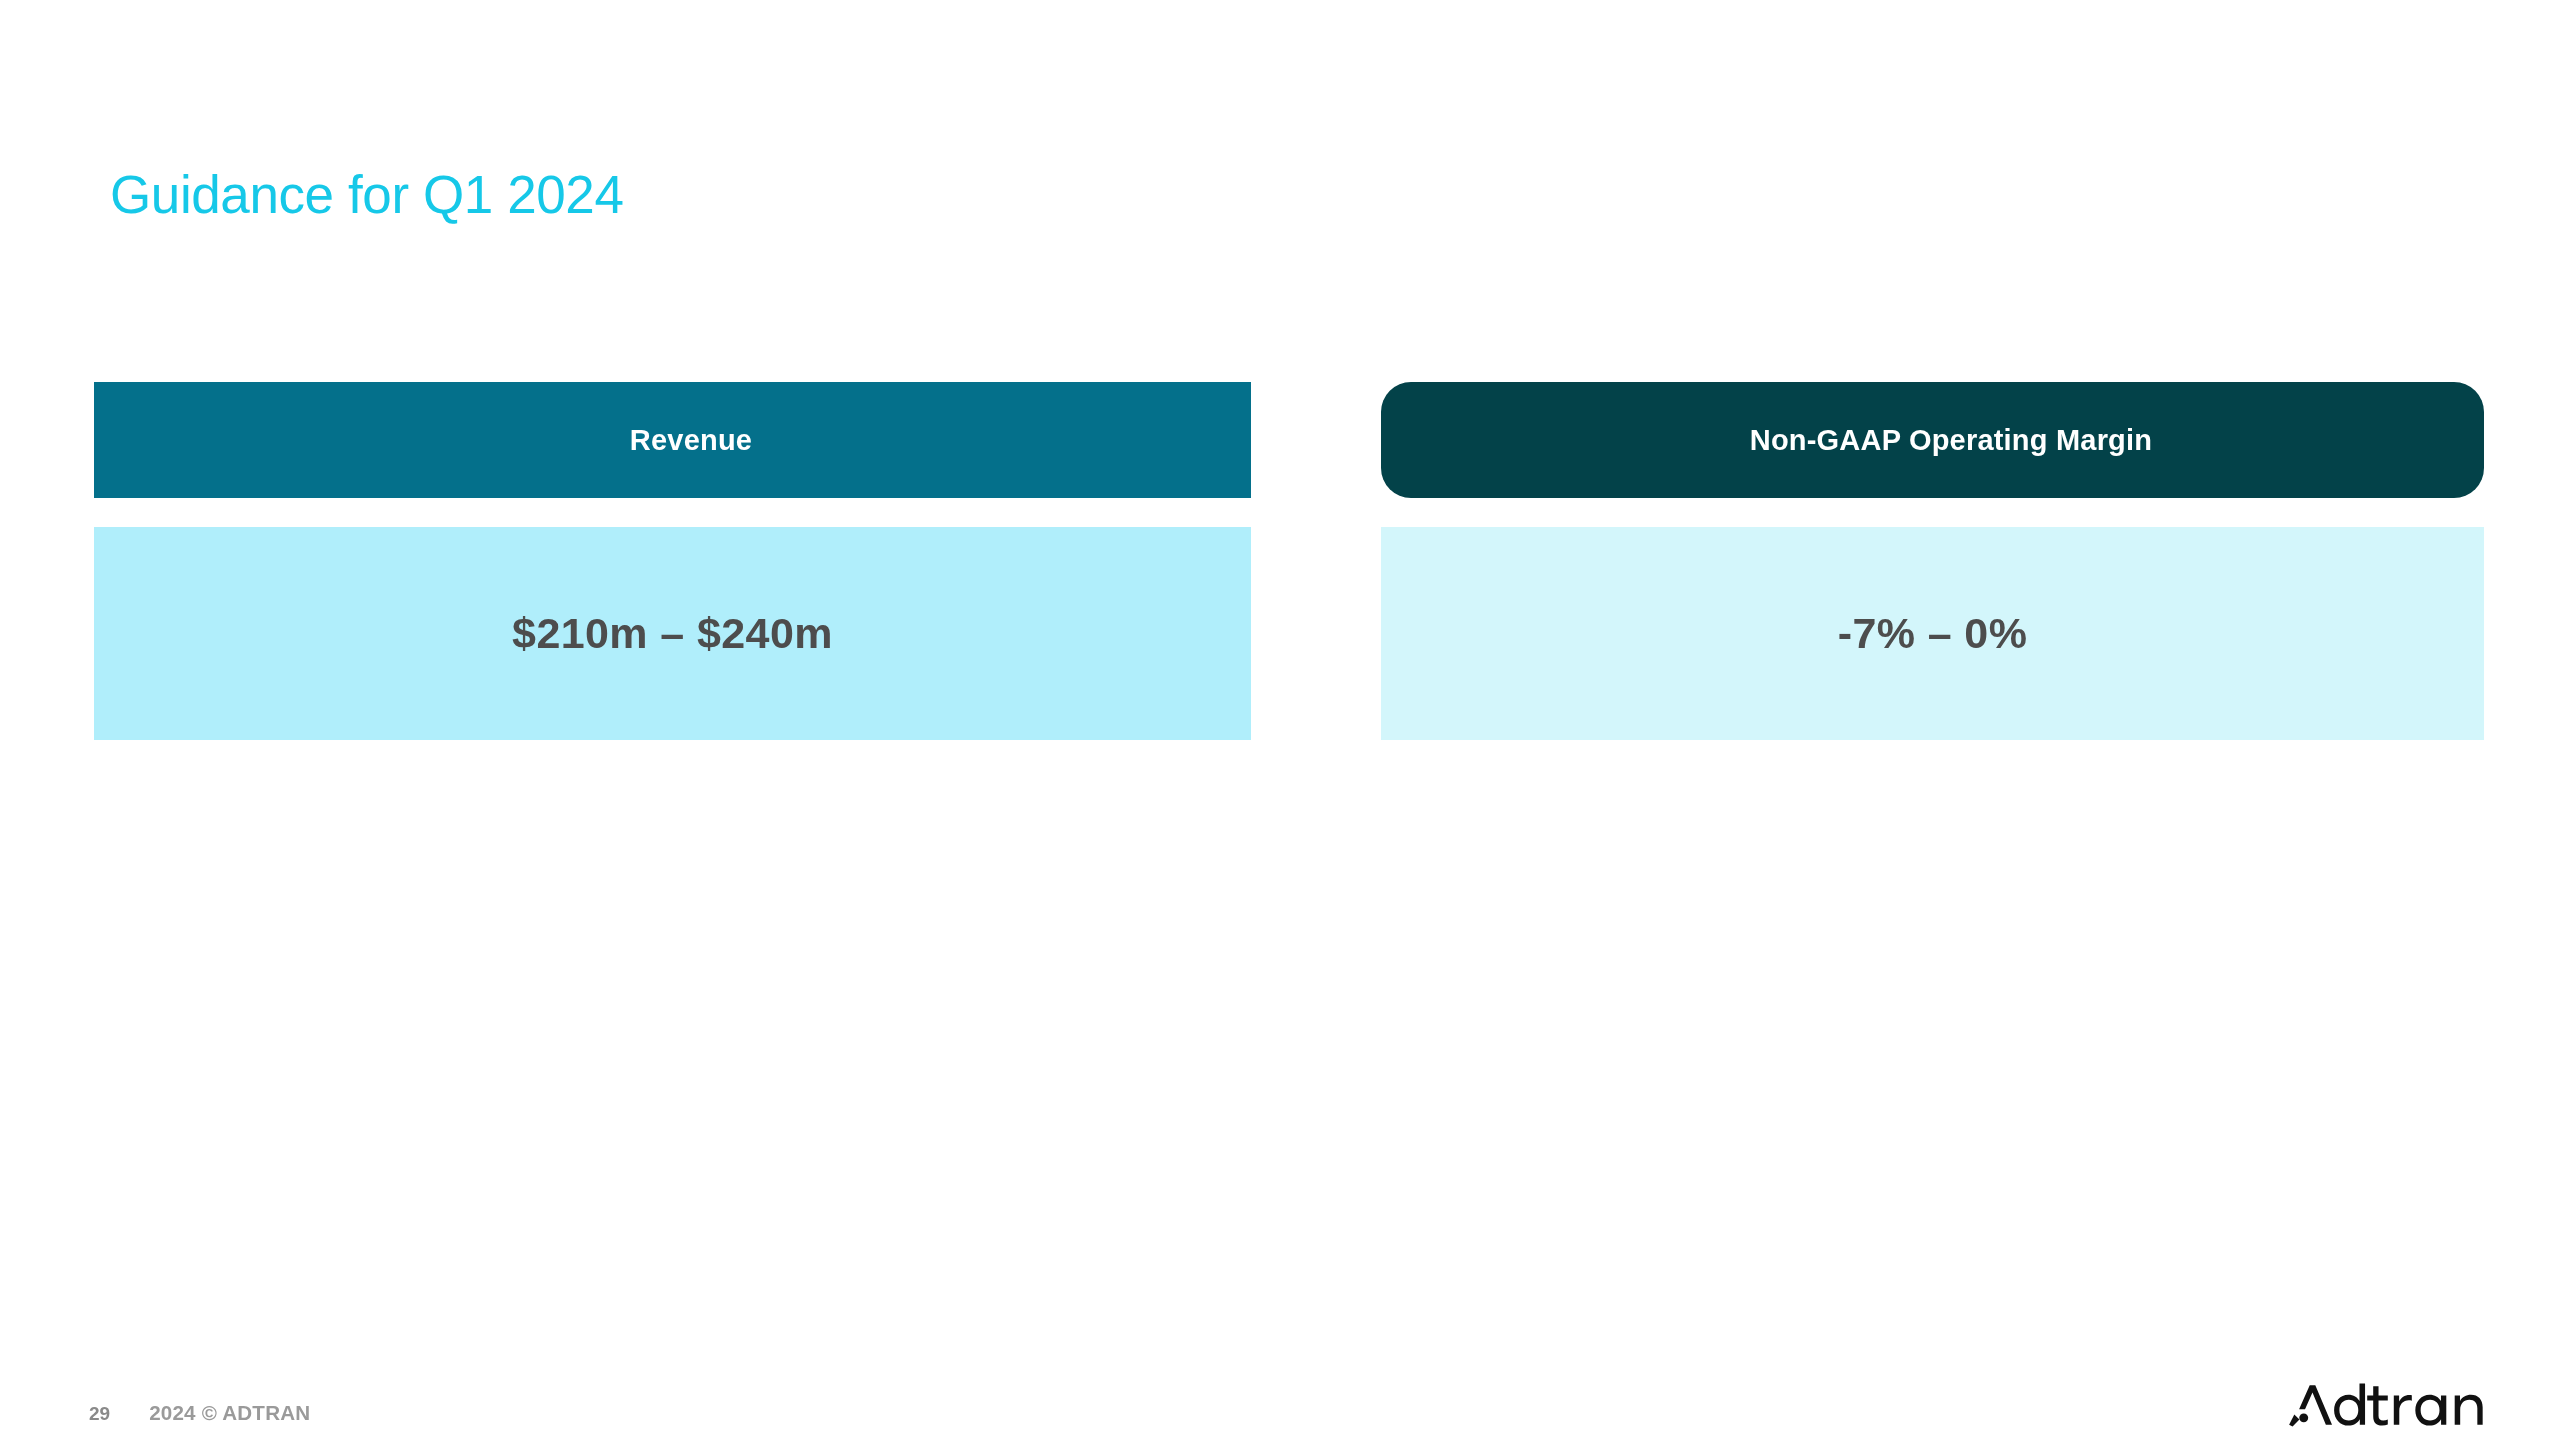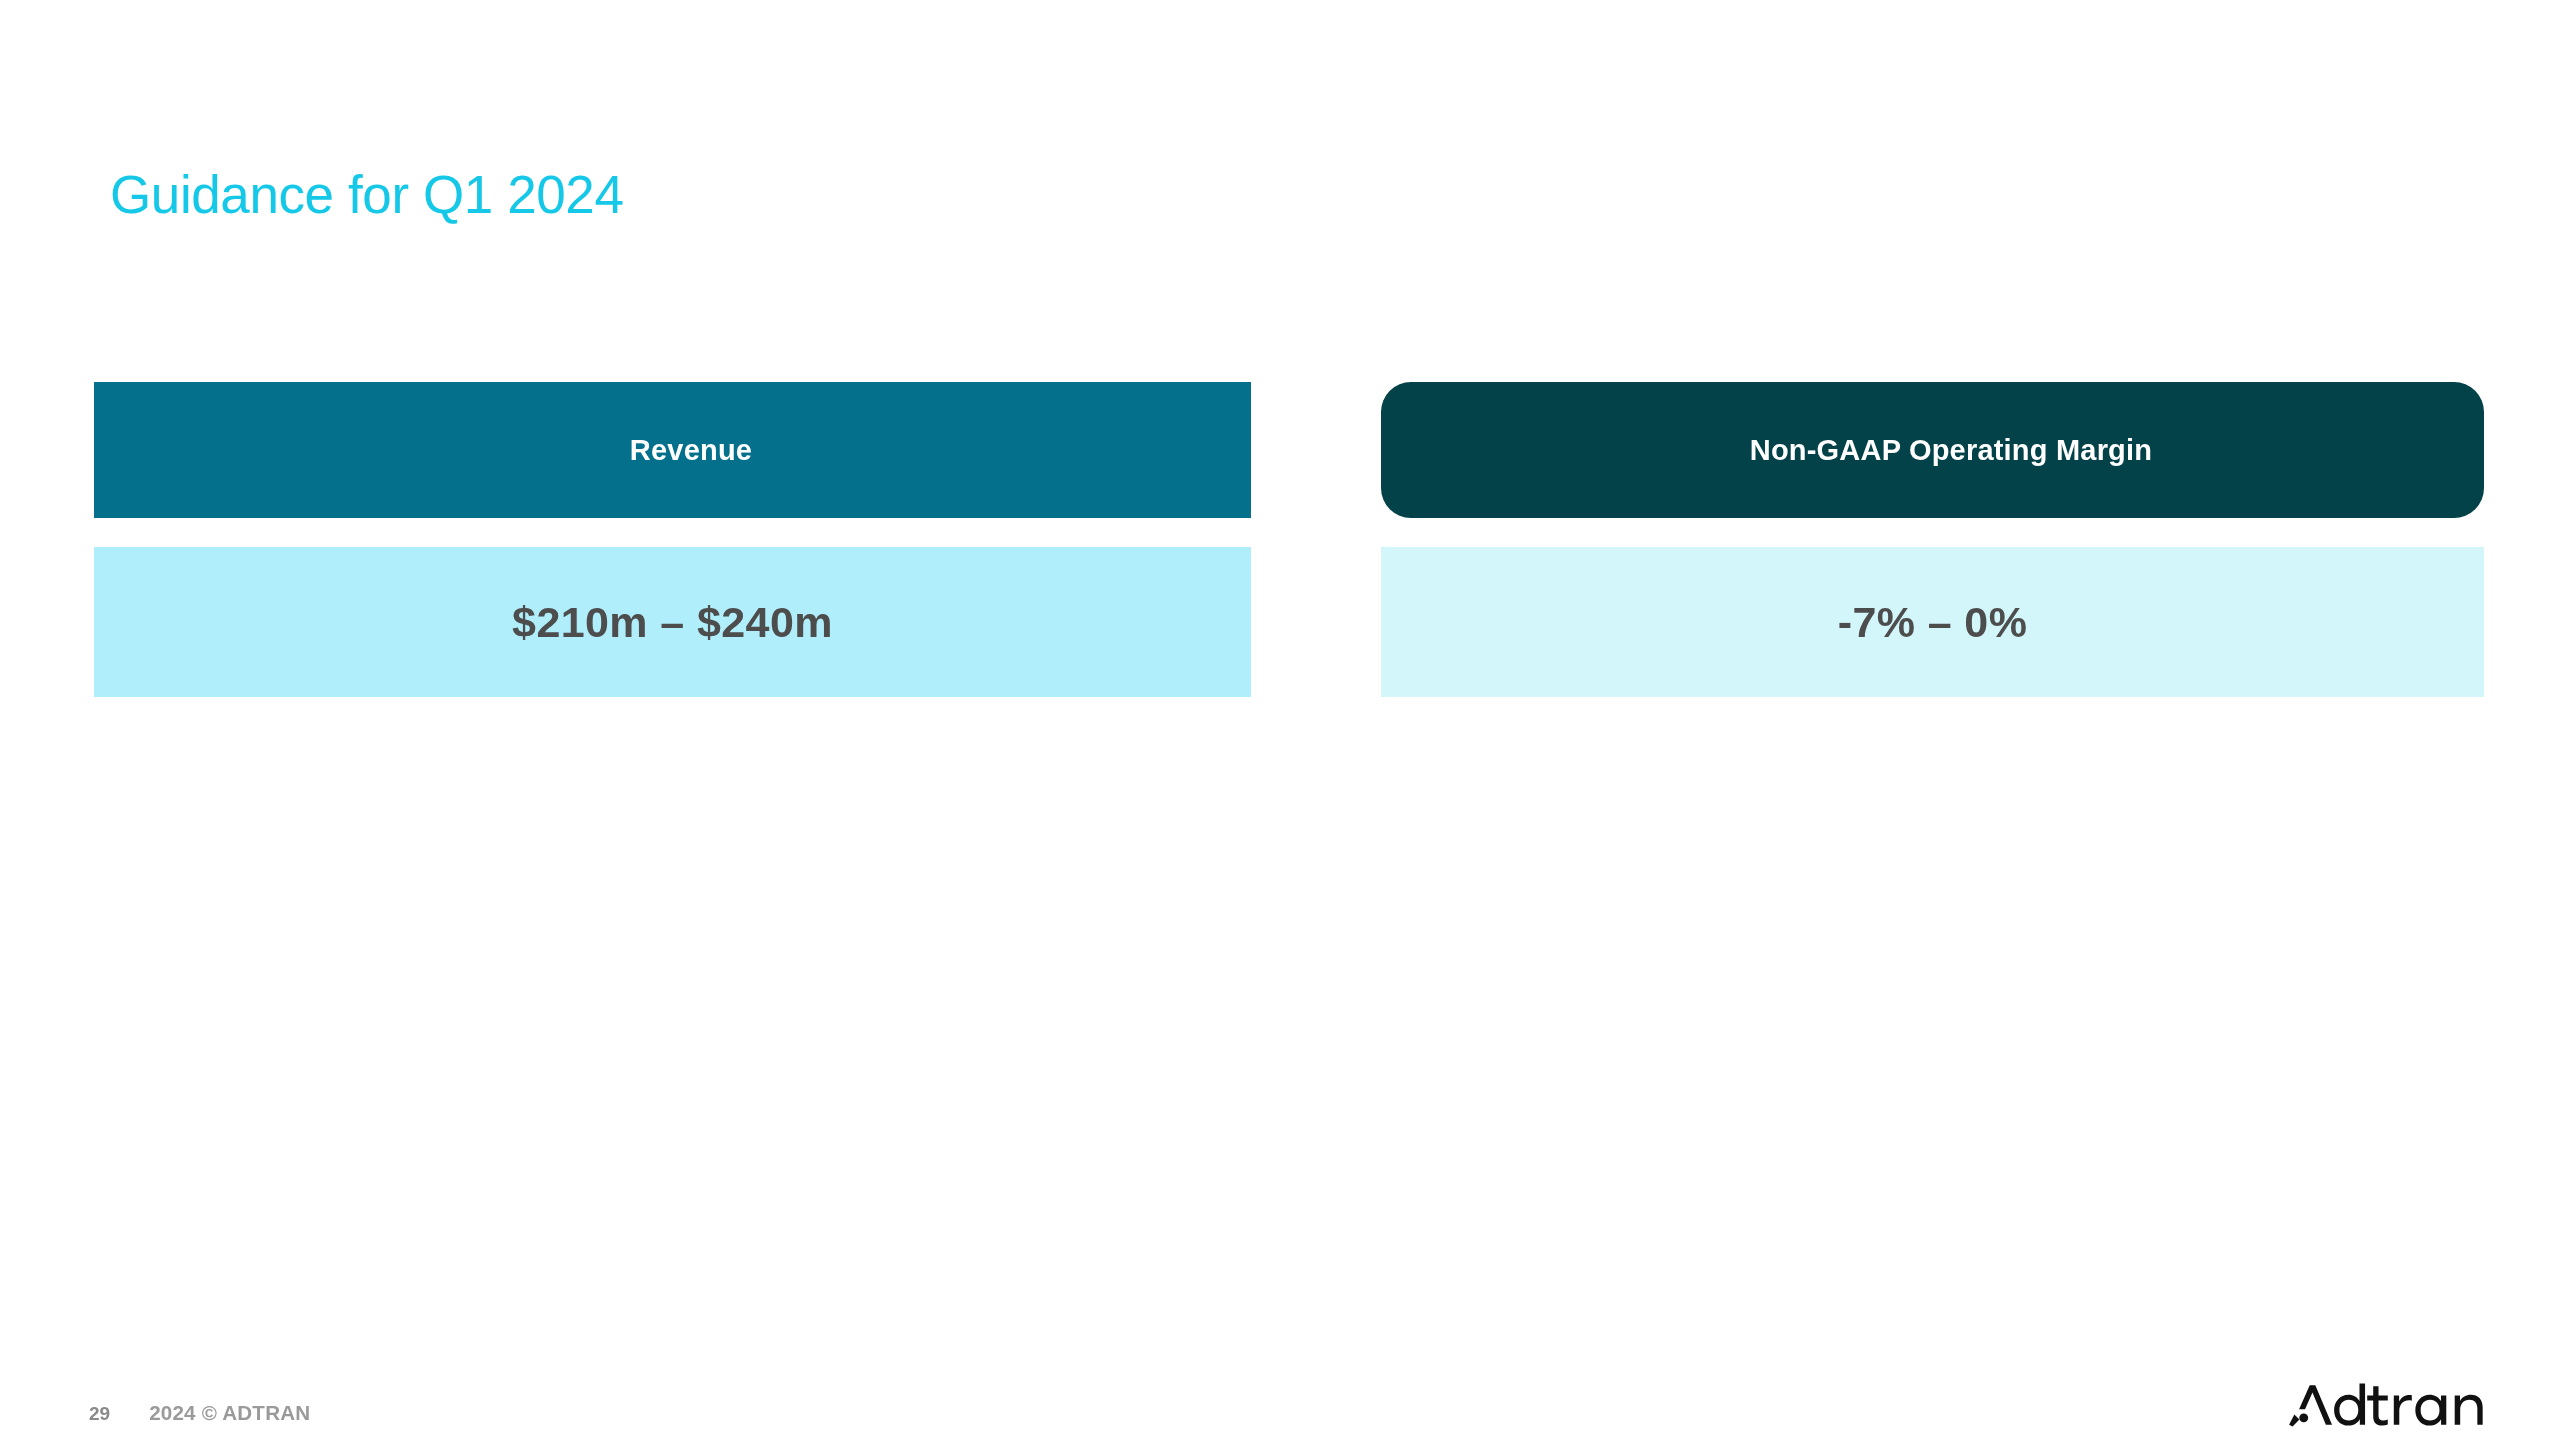--- a/index.html
+++ b/index.html
@@ -43,37 +43,37 @@
   .card-revenue {
     left: 94px;
     width: 1157px;
   }
   .card-margin {
     left: 1381px;
     width: 1103px;
   }
 
   .card-header {
-    height: 136px;
+    height: 116px;
     display: flex;
     align-items: center;
     justify-content: center;
     color: #ffffff;
     font-size: 29px;
     font-weight: bold;
     letter-spacing: 0.2px;
     white-space: nowrap;
     padding-left: 37px;
   }
   .card-revenue .card-header { background: #04708B; }
   .card-margin  .card-header { background: #034249; border-radius: 30px; }
 
   .card-body {
     margin-top: 29px;
-    height: 150px;
+    height: 213px;
     display: flex;
     align-items: center;
     justify-content: center;
     color: #4D4D4D;
     font-size: 43px;
     font-weight: bold;
     letter-spacing: 0.4px;
     white-space: nowrap;
   }
   .card-revenue .card-body { background: #B0EEFB; }

